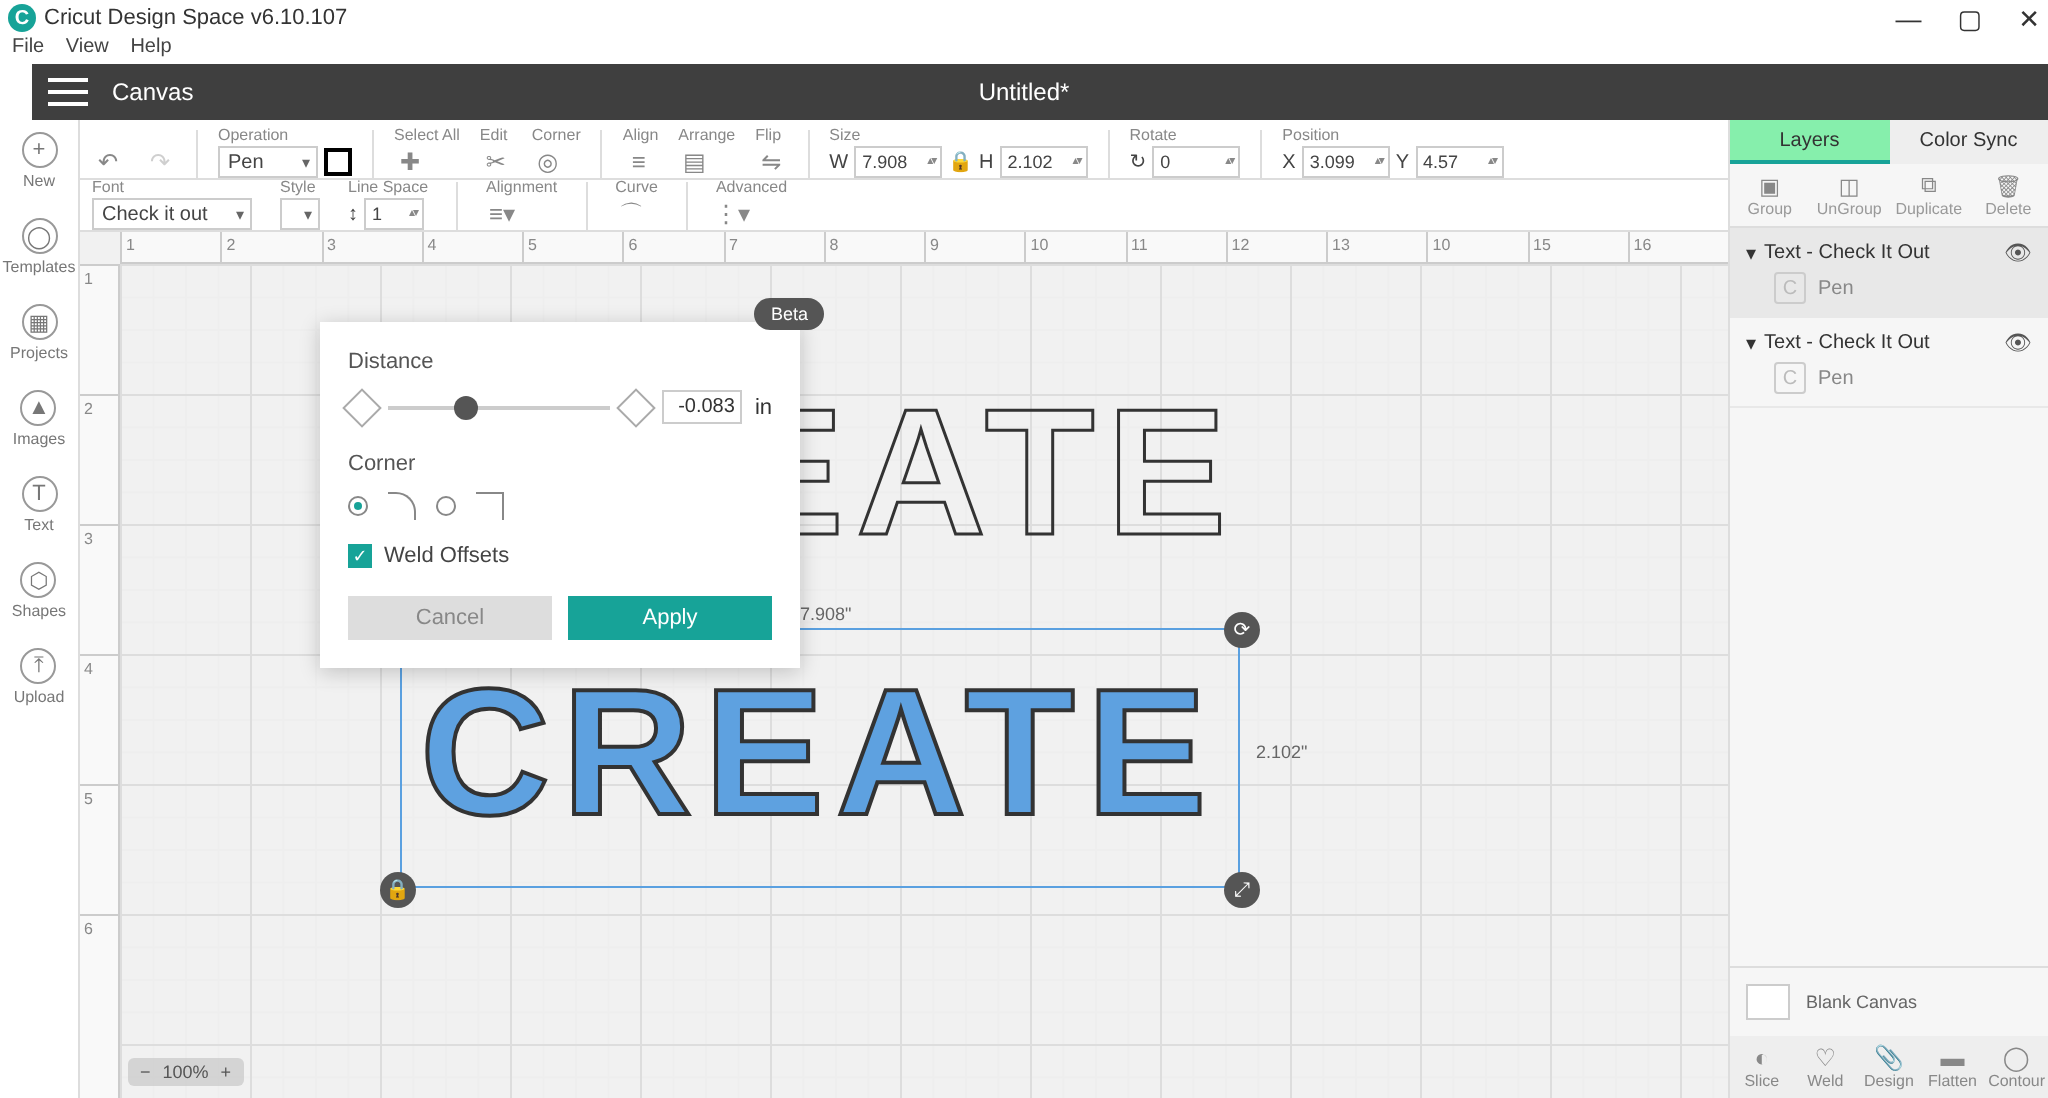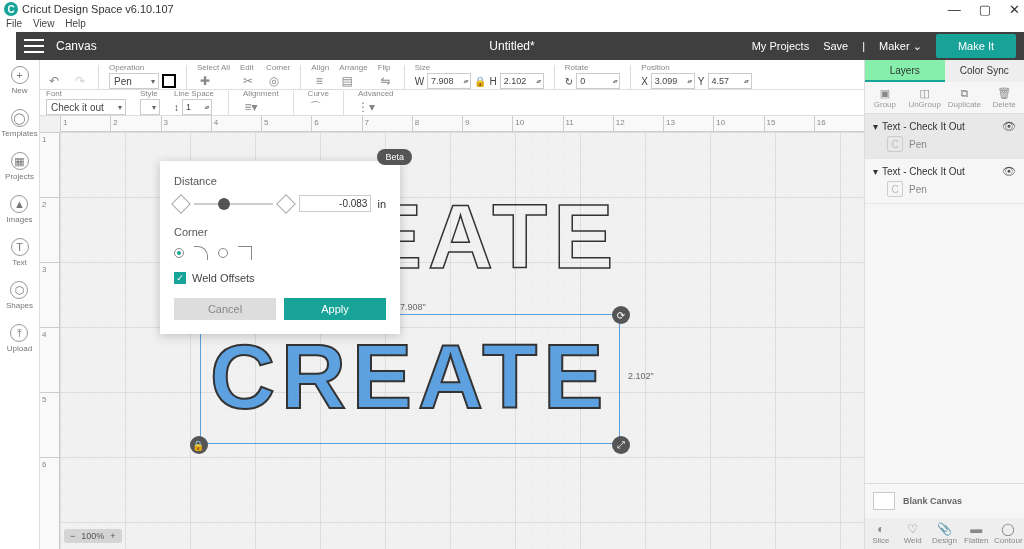--- a/index.html
+++ b/index.html
@@ -45,21 +45,21 @@
    linear-gradient(90deg,#eee 1px,transparent 1px);
   background-size:65px 65px,65px 65px,16.25px 16.25px,16.25px 16.25px;
 }
 .popup { position:absolute; left:120px; top:45px; width:240px; background:#fff; box-shadow:0 2px 10px rgba(0,0,0,.2); padding:14px; z-index:10; }
 .popup .beta{ position:absolute; right:-12px; top:-12px; background:#555; color:#fff; font-size:9px; padding:3px 8px; border-radius:9px;}
 .popup h4{ font-size:11px; font-weight:normal; color:#555; margin-bottom:8px;}
 .slider{ display:flex; align-items:center; gap:6px; margin-bottom:14px;}
 .sicon{ width:14px;height:14px;border:1px solid #aaa;}
 .track{ flex:1; height:2px; background:#ccc; position:relative;}
 .thumb{ width:12px;height:12px; background:#555; border-radius:50%; position:absolute; top:-5px; left:30%;}
-.distval{ border:1px solid #ccc; width:72px; padding:2px 3px; font-size:10px; text-align:right;}
+.distval{ border:1px solid #ccc; width:40px; padding:2px 3px; font-size:10px; text-align:right;}
 .corner-row{ display:flex; gap:10px; align-items:center; margin-bottom:12px;}
 .radio{ width:10px;height:10px; border:1px solid #888; border-radius:50%; display:inline-block; position:relative;}
 .radio.sel:after{ content:""; position:absolute; inset:2px; background:#17a398; border-radius:50%;}
 .cshape{ width:14px;height:14px; border-top:1.5px solid #888; border-right:1.5px solid #888;}
 .weld{ display:flex; align-items:center; gap:6px; font-size:11px; color:#444; margin-bottom:14px;}
 .chk{ width:12px;height:12px; background:#17a398; color:#fff; display:flex; align-items:center; justify-content:center; font-size:9px;}
 .btnrow{ display:flex; gap:8px;}
 .btn{ flex:1; text-align:center; padding:5px 0; font-size:11px; cursor:pointer;}
 .btn.cancel{ background:#ddd; color:#888;}
 .btn.apply{ background:#17a398; color:#fff;}
@@ -74,21 +74,21 @@
 .tabs .active{ background:#86efac; border-bottom:2px solid #17a398;}
 .layerops{ display:flex; justify-content:space-around; padding:4px 0; font-size:8px; color:#999; border-bottom:1px solid #ddd;}
 .layerops div{ text-align:center; width:34px;}
 .layerops .op-ico{ height:14px; display:flex; align-items:center; justify-content:center; font-size:11px; color:#888;}
 .layer{ padding:6px 8px; border-bottom:1px solid #e8e8e8; font-size:10px; display:flex; flex-direction:column; gap:3px; cursor:pointer;}
 .layer .hdr{ display:flex; align-items:center; gap:4px;}
 .layer .eye{ margin-left:auto; font-size:11px; color:#555;}
 .layer .sub{ display:flex; align-items:center; gap:6px; padding-left:14px; color:#888;}
 .thumb-c{ width:16px;height:16px; border:1px solid #ccc; border-radius:2px; display:flex; align-items:center; justify-content:center; font-size:10px; color:#bbb;}
 .layer.sel{ background:#e8e8e8;}
-.blank{ margin-top:auto; padding:8px; display:flex; align-items:center; gap:8px; font-size:9px; color:#666; border-top:1px solid #ddd;font-weight:bold;}
+.blank{ margin-top:auto; padding:8px; display:flex; align-items:center; gap:8px; font-size:9px; color:#666; border-top:1px solid #ddd;}
 .swatch{ width:22px; height:18px; background:#fff; border:1px solid #ccc;}
 .bottomops{ display:flex; justify-content:space-around; padding:4px 0; font-size:8px; background:#eee; color:#888;}
 .bottomops div{ text-align:center; width:28px;}
 .bottomops .op-ico{ height:14px; font-size:12px;}
 .zoom{ position:absolute; bottom:6px; left:24px; background:rgba(200,200,200,.7); padding:2px 6px; border-radius:3px; font-size:9px; color:#555; display:flex; gap:6px; align-items:center;}
 </style>
 </head>
 <body>
 
 <div class="titlebar">
@@ -107,27 +107,20 @@
 </div>
 
 <div class="topbar">
   <div class="hamburger">
       <div></div>
       <div></div>
       <div></div>
     </div>
   <span>Canvas</span>
   <span class="title">Untitled*</span>
-  <div class="right">
-    <span>My Projects</span>
-    <span>Save</span>
-    <span>|</span>
-    <span><span>Maker</span> ⌄</span>
-    <span class="makeit">Make It</span>
-  </div>
 </div>
 
 <div class="main">
 
   <div class="leftnav">
     <div class="nitem">
         <div class="nicon">+</div>
         <span>New</span>
       </div>
     <div class="nitem">

